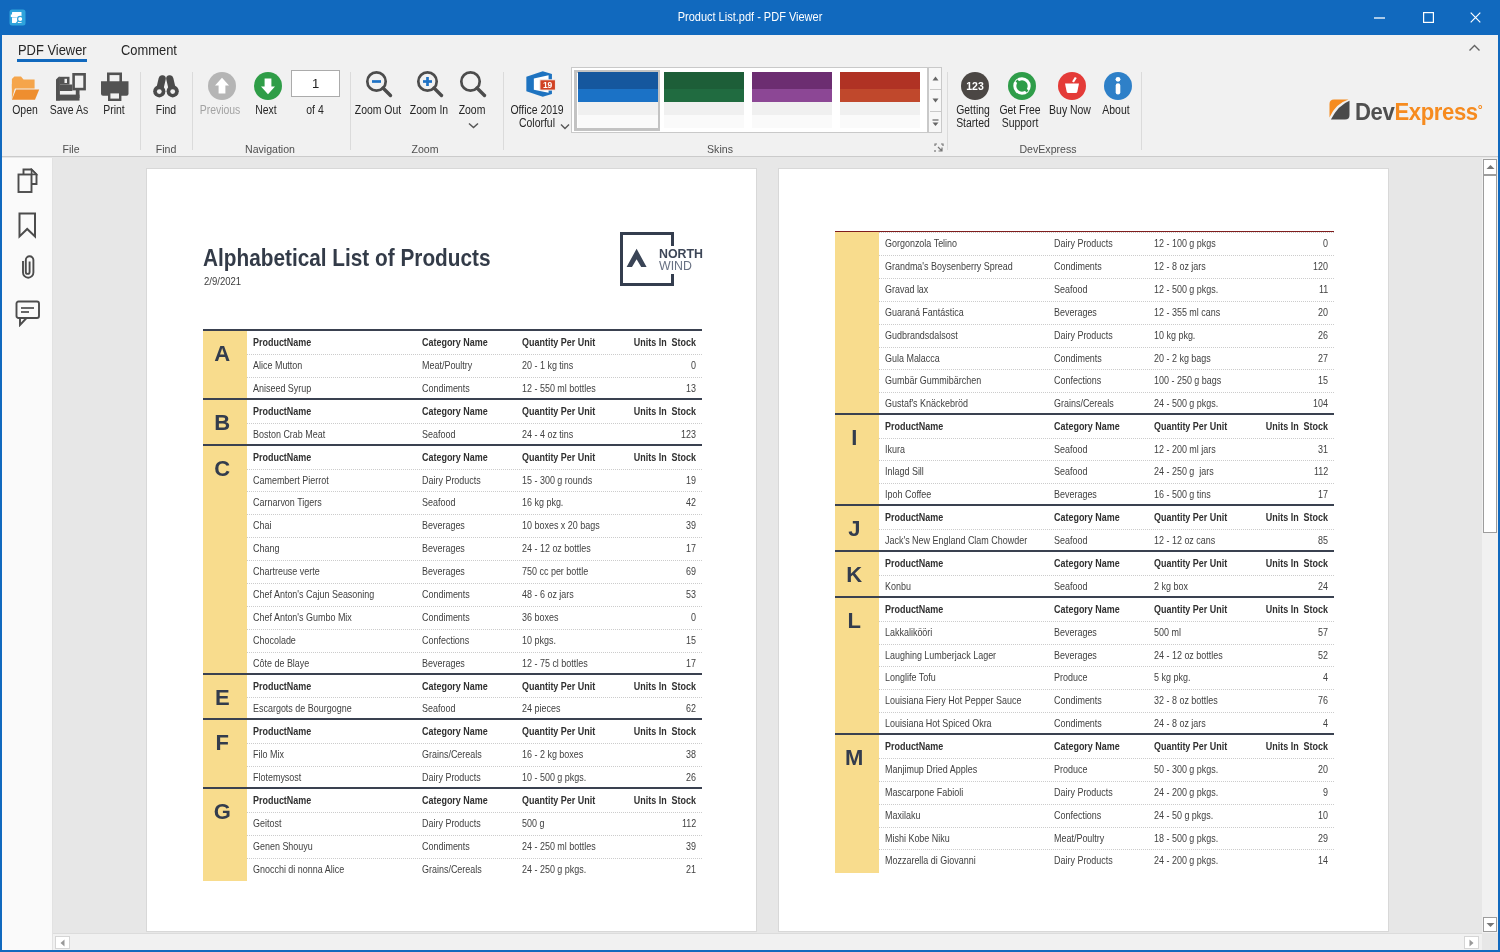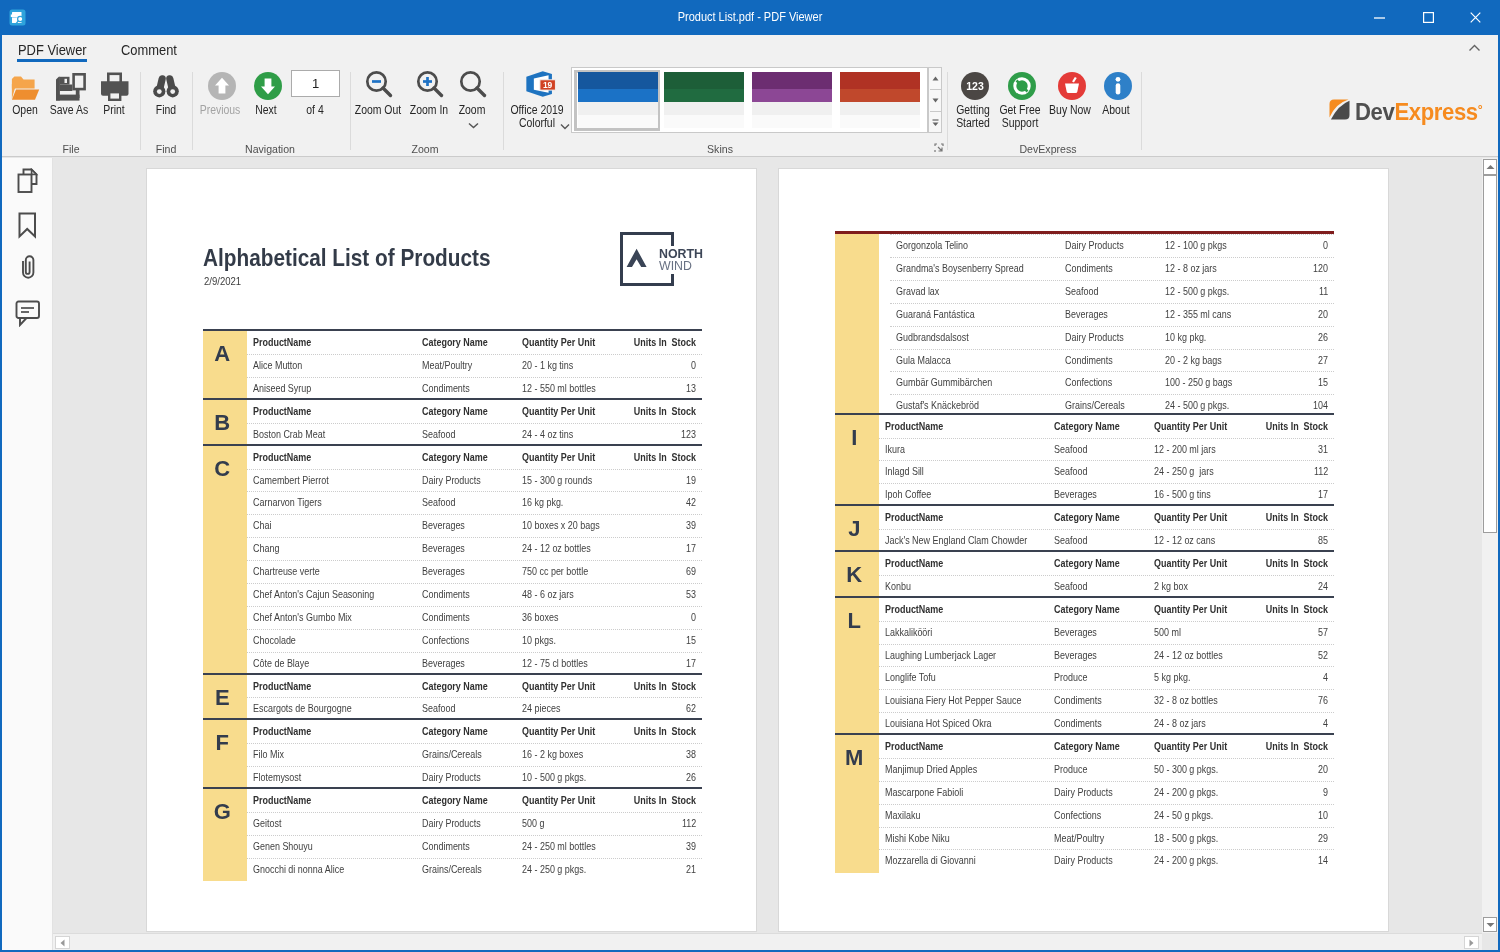--- a/index.html
+++ b/index.html
@@ -24,21 +24,21 @@
 #winborder{position:absolute;left:0;top:35px;width:1500px;height:917px;border-left:2px solid #1169be;border-right:2px solid #1169be;border-bottom:2px solid #1169be;pointer-events:none;z-index:50;}
 
 #vscroll{position:absolute;left:1482px;top:158px;width:16px;height:775px;background:#f1f1f1;}
 #hscroll{position:absolute;left:53px;top:933px;width:1429px;height:17px;background:#f1f1f1;border-top:1px solid #dcdcdc;}
 .sbtn{position:absolute;background:#fff;border:1px solid #9d9d9d;}
 
 .ptitle{position:absolute;left:56px;top:75px;font-size:24.6px;font-weight:bold;color:#333b48;transform:scaleX(0.845);transform-origin:left top;}
 .pdate{position:absolute;left:57px;top:106px;font-size:11.5px;color:#3c3c3c;transform:scaleX(0.83);transform-origin:left top;}
 
 .grp{position:absolute;width:499px;border-top:2.5px solid #3a4150;}
-.grp.cont{border-top:3px solid #7f1d1d;padding-left:11px;}
+.grp.cont{border-top:1px solid #7f1d1d;}
 .lc{position:absolute;left:0;top:0;bottom:0;width:43.5px;background:#f8dc8d;}
 .lc span{position:absolute;left:0;top:10px;width:100%;padding-right:5px;box-sizing:border-box;text-align:center;font-size:22px;font-weight:bold;color:#333c4d;}
 .row{position:relative;height:22.88px;margin-left:43.5px;font-size:10.8px;color:#3f3f3f;}
 .row.h{font-weight:bold;color:#303030;text-decoration:underline;}
 .row span{position:absolute;top:0;line-height:22.88px;white-space:nowrap;transform:scaleX(0.83);transform-origin:left center;}
 .row .c1{left:6.5px;}
 .row .c2{left:175.5px;}
 .row .c3{left:275.5px;}
 .row .c4{right:6px;transform-origin:right center;}
 .row.s:before{content:"";position:absolute;left:0;right:0;top:0;border-top:1px dotted #cccccc;}

